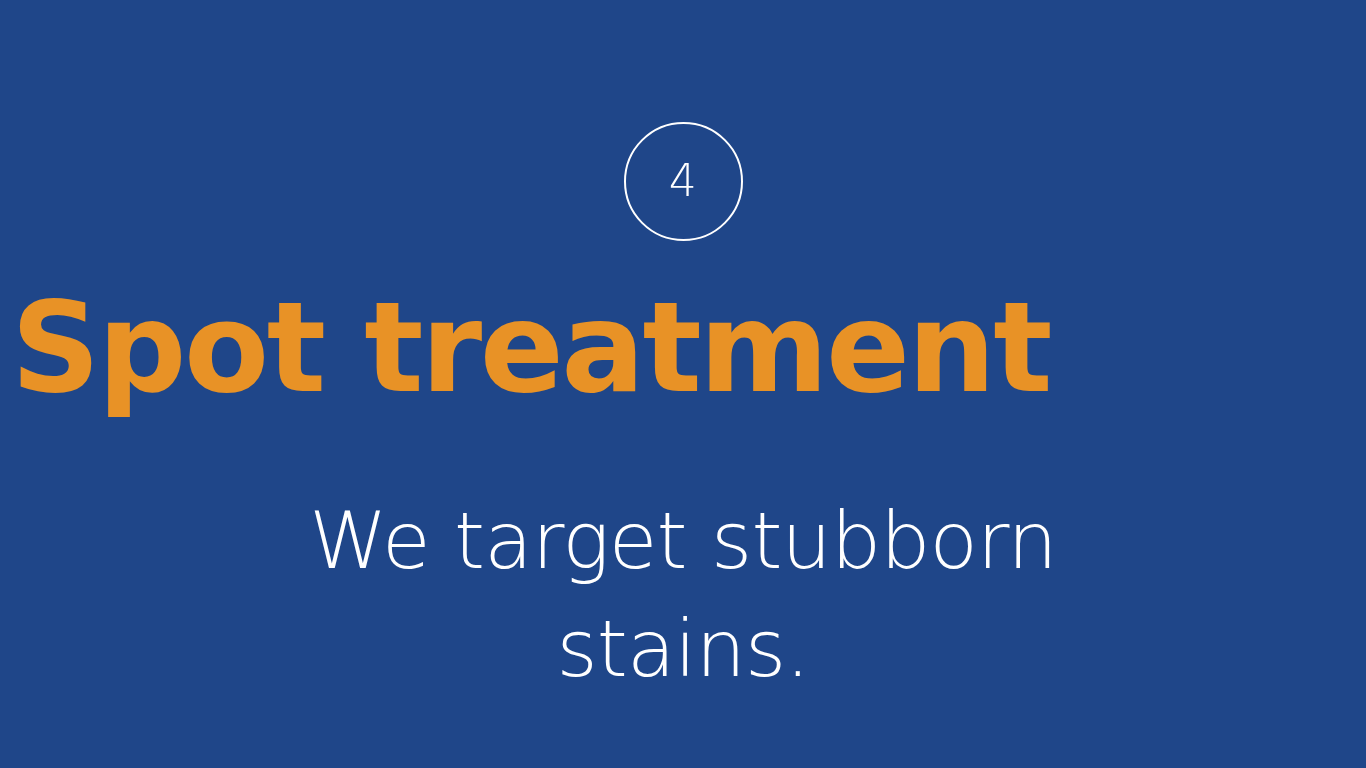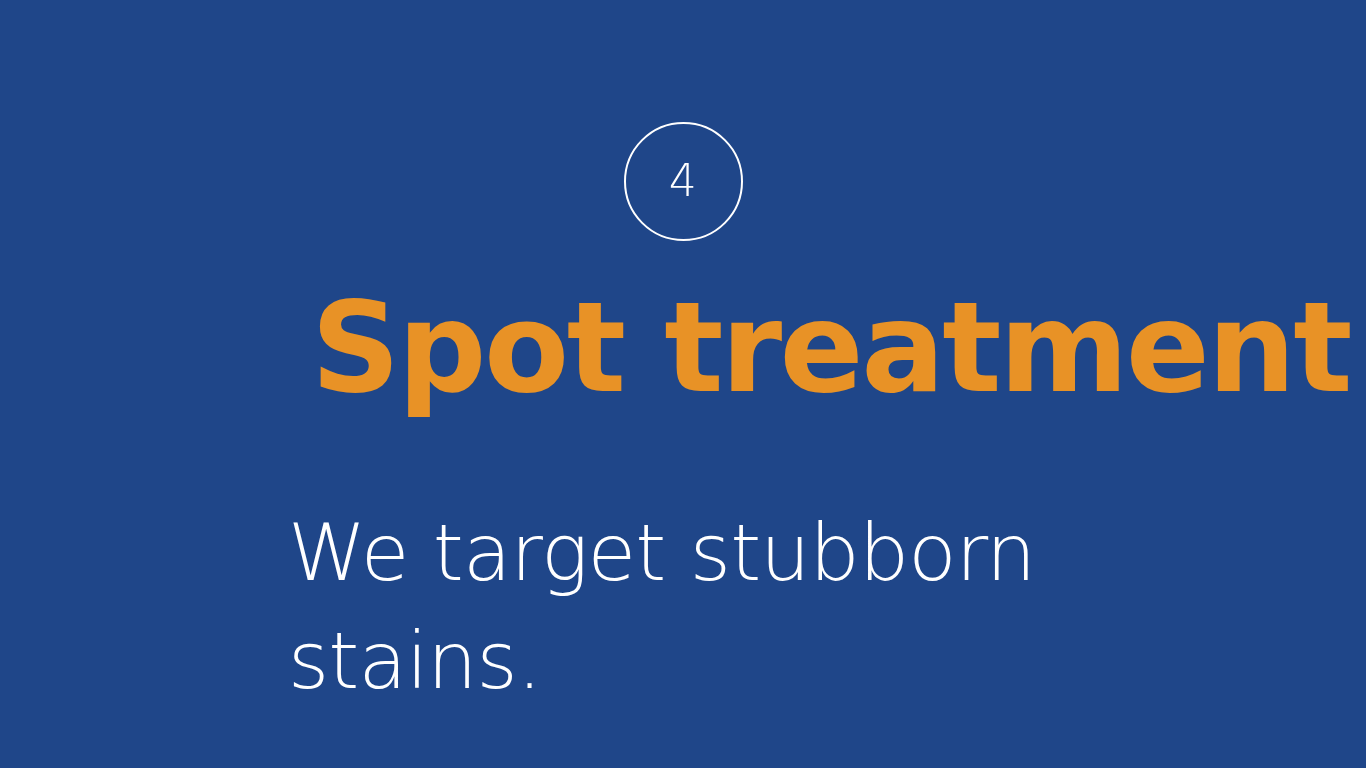--- a/index.html
+++ b/index.html
@@ -58,23 +58,24 @@
     -webkit-font-smoothing: antialiased;
     position: relative;
     top: -1px;
   }
 
   
   .title-wrap {
     position: absolute;
     top: 286px;
     left: 0;
-    right: 16px;
+    right: 0;
     display: flex;
-    justify-content: flex-end;
+    justify-content: flex-start;
+    padding-left: 11px;
   }
 
   .title {
     font-family: "DejaVu Sans", sans-serif;
     font-size: 124px;
     font-weight: 700;
     line-height: 1.0;
     color: #e89226;
     letter-spacing: -2.5px;
     text-align: center;
@@ -91,24 +92,24 @@
     display: flex;
     justify-content: center;
   }
 
   .subtitle {
     font-family: "DejaVu Sans", sans-serif;
     font-size: 79px;
     font-weight: 300;
     line-height: 108px;
     color: #ffffff;
-    text-align: left;
+    text-align: center;
     letter-spacing: -0.8px;
     max-width: 790px;
-    margin: 12px;
+    margin: 0;
   }
 </style>
 </head>
 <body>
 
 <div class="slide">
 
   <div class="badge-wrap">
     <div class="badge">
       <span class="badge-number">4</span>

